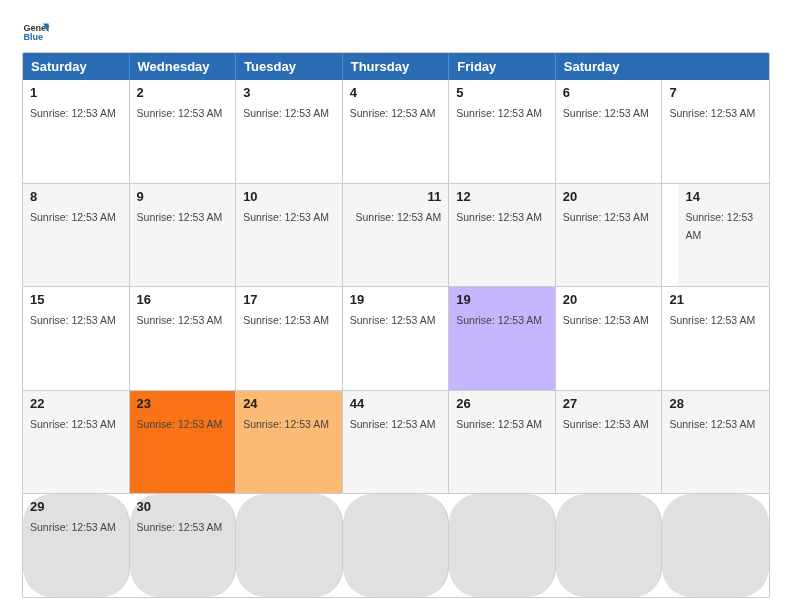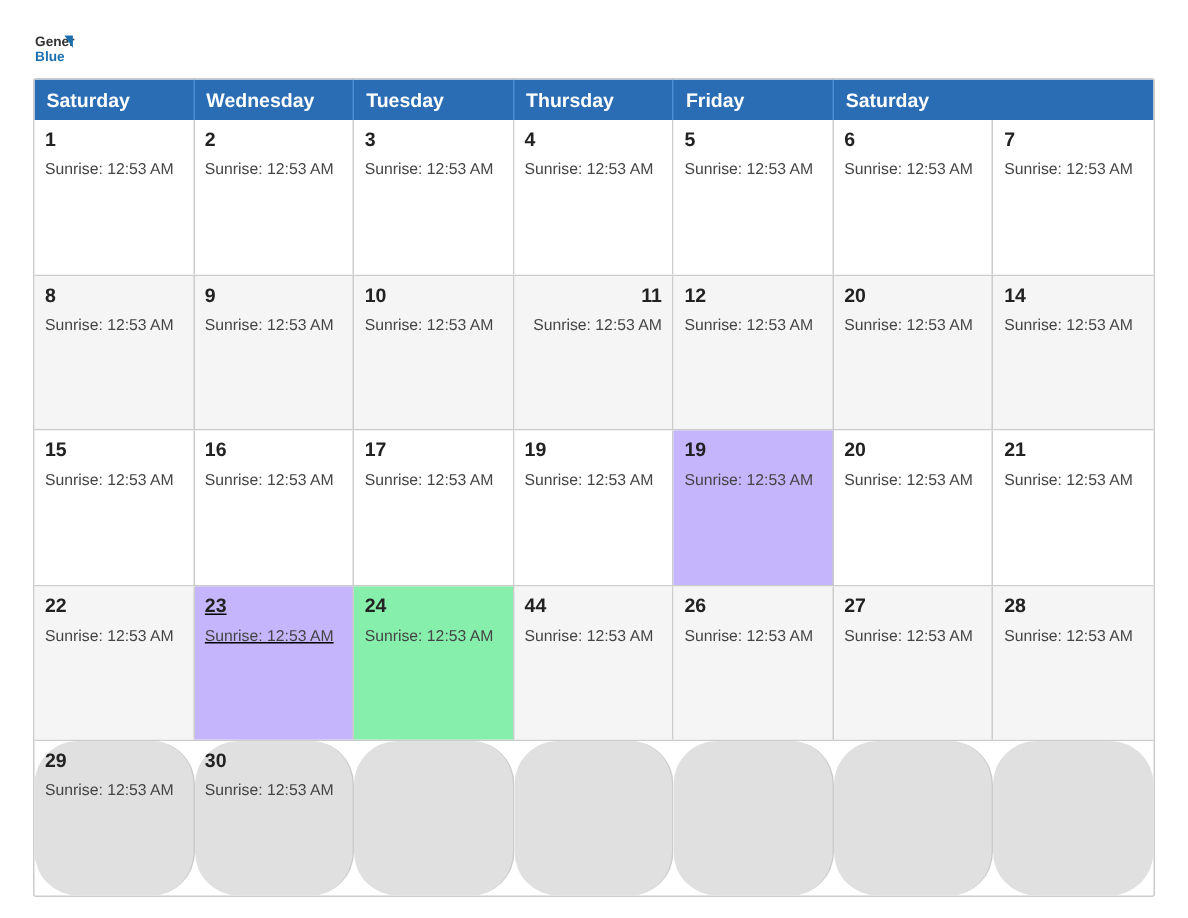--- a/index.html
+++ b/index.html
@@ -158,35 +158,35 @@
           <div class="cal-cell has-date" style="background: rgb(255, 255, 255);"><span class="day-num">6</span><span class="sunrise-text">Sunrise: 12:53 AM</span></div>
           <div class="cal-cell has-date" style="background: rgb(255, 255, 255);"><span class="day-num">7</span><span class="sunrise-text">Sunrise: 12:53 AM</span></div>
         </div>
         <div class="cal-row">
           <div class="cal-cell has-date" style="background: rgb(245, 245, 245);"><span class="day-num">8</span><span class="sunrise-text">Sunrise: 12:53 AM</span></div>
           <div class="cal-cell has-date" style="background: rgb(245, 245, 245);"><span class="day-num">9</span><span class="sunrise-text">Sunrise: 12:53 AM</span></div>
           <div class="cal-cell has-date" style="background: rgb(245, 245, 245);"><span class="day-num">10</span><span class="sunrise-text">Sunrise: 12:53 AM</span></div>
           <div class="cal-cell has-date" style="background: rgb(245, 245, 245); text-align: right;"><span class="day-num">11</span><span class="sunrise-text">Sunrise: 12:53 AM</span></div>
           <div class="cal-cell has-date" style="background: rgb(245, 245, 245);"><span class="day-num">12</span><span class="sunrise-text">Sunrise: 12:53 AM</span></div>
           <div class="cal-cell has-date" style="background: rgb(245, 245, 245);"><span class="day-num">20</span><span class="sunrise-text">Sunrise: 12:53 AM</span></div>
-          <div class="cal-cell has-date" style="background: rgb(245, 245, 245);"><span class="day-num">14</span><span class="sunrise-text">Sunrise: 12:53 AM</span></div>
+          <div class="cal-cell has-date" style="background: rgb(245, 245, 245); margin-left: 16px;"><span class="day-num">14</span><span class="sunrise-text">Sunrise: 12:53 AM</span></div>
         </div>
         <div class="cal-row">
           <div class="cal-cell has-date" style="background: rgb(255, 255, 255);"><span class="day-num">15</span><span class="sunrise-text">Sunrise: 12:53 AM</span></div>
           <div class="cal-cell has-date" style="background: rgb(255, 255, 255);"><span class="day-num">16</span><span class="sunrise-text">Sunrise: 12:53 AM</span></div>
           <div class="cal-cell has-date" style="background: rgb(255, 255, 255);"><span class="day-num">17</span><span class="sunrise-text">Sunrise: 12:53 AM</span></div>
           <div class="cal-cell has-date" style="background: rgb(255, 255, 255);"><span class="day-num">19</span><span class="sunrise-text">Sunrise: 12:53 AM</span></div>
           <div class="cal-cell has-date" style="background: #c4b5fd;"><span class="day-num">19</span><span class="sunrise-text">Sunrise: 12:53 AM</span></div>
           <div class="cal-cell has-date" style="background: rgb(255, 255, 255);"><span class="day-num">20</span><span class="sunrise-text">Sunrise: 12:53 AM</span></div>
           <div class="cal-cell has-date" style="background: rgb(255, 255, 255);"><span class="day-num">21</span><span class="sunrise-text">Sunrise: 12:53 AM</span></div>
         </div>
         <div class="cal-row">
           <div class="cal-cell has-date" style="background: rgb(245, 245, 245);"><span class="day-num">22</span><span class="sunrise-text">Sunrise: 12:53 AM</span></div>
-          <div class="cal-cell has-date" style="background: #c4b5fd; text-decoration: underline;"><span class="day-num">23</span><span class="sunrise-text">Sunrise: 12:53 AM</span></div>
-          <div class="cal-cell has-date" style="background: #86efac;"><span class="day-num">24</span><span class="sunrise-text">Sunrise: 12:53 AM</span></div>
+          <div class="cal-cell has-date" style="background: #f97316;"><span class="day-num">23</span><span class="sunrise-text">Sunrise: 12:53 AM</span></div>
+          <div class="cal-cell has-date" style="background: #fdba74;"><span class="day-num">24</span><span class="sunrise-text">Sunrise: 12:53 AM</span></div>
           <div class="cal-cell has-date" style="background: rgb(245, 245, 245);"><span class="day-num">44</span><span class="sunrise-text">Sunrise: 12:53 AM</span></div>
           <div class="cal-cell has-date" style="background: rgb(245, 245, 245);"><span class="day-num">26</span><span class="sunrise-text">Sunrise: 12:53 AM</span></div>
           <div class="cal-cell has-date" style="background: rgb(245, 245, 245);"><span class="day-num">27</span><span class="sunrise-text">Sunrise: 12:53 AM</span></div>
           <div class="cal-cell has-date" style="background: rgb(245, 245, 245);"><span class="day-num">28</span><span class="sunrise-text">Sunrise: 12:53 AM</span></div>
         </div>
         <div class="cal-row last-row">
           <div class="cal-cell has-date" style="background: rgb(224, 224, 224);"><span class="day-num">29</span><span class="sunrise-text">Sunrise: 12:53 AM</span></div>
           <div class="cal-cell has-date" style="background: rgb(224, 224, 224);"><span class="day-num">30</span><span class="sunrise-text">Sunrise: 12:53 AM</span></div>
           <div class="cal-cell empty" style="background: rgb(224, 224, 224);"></div>
           <div class="cal-cell empty" style="background: rgb(224, 224, 224);"></div>

